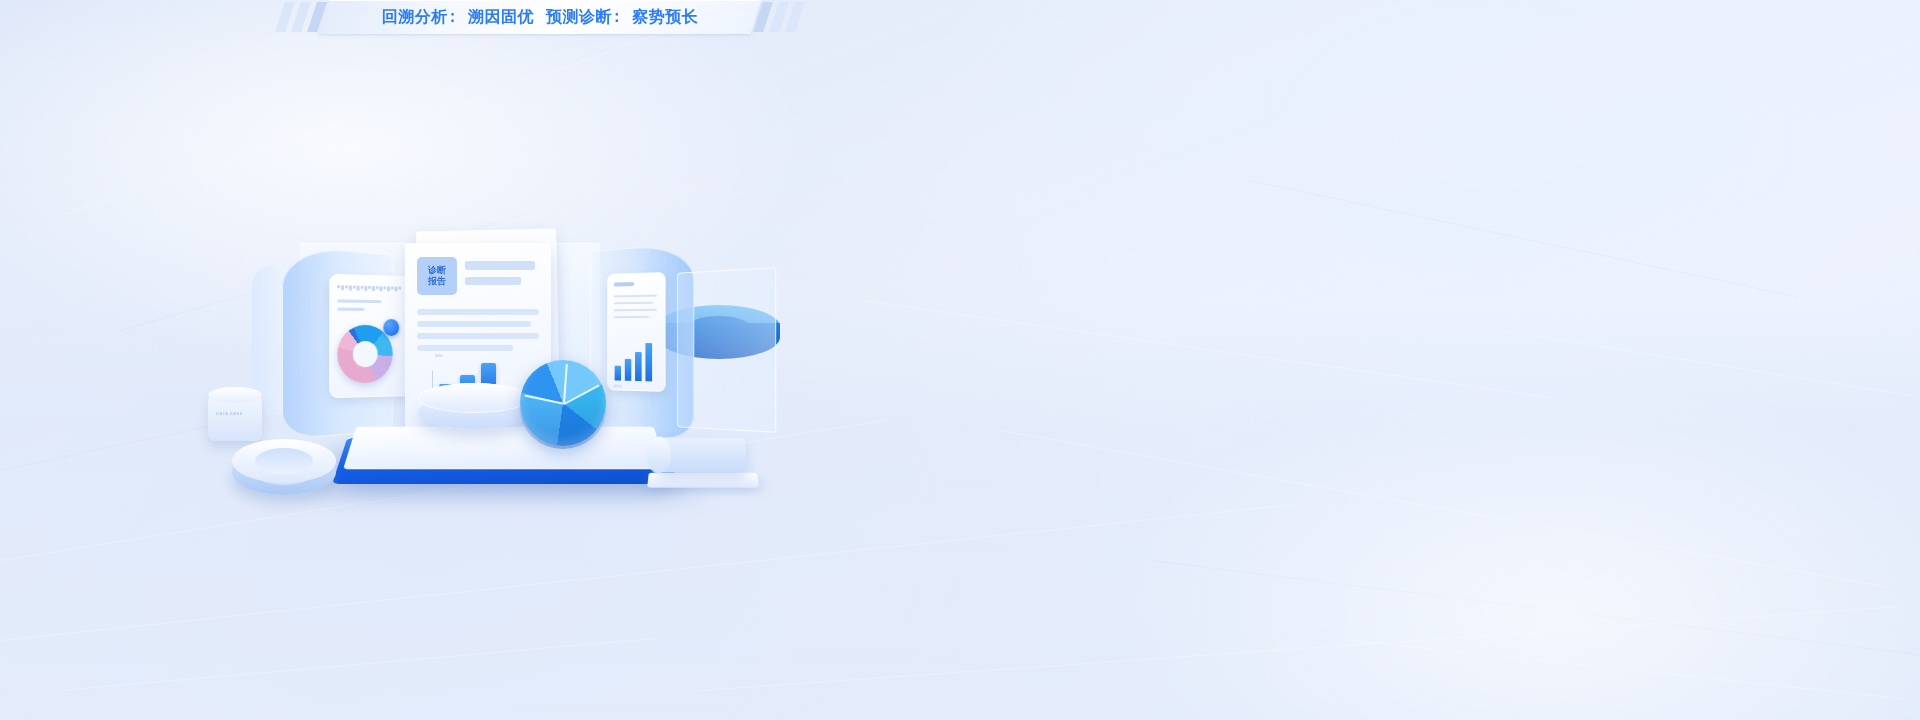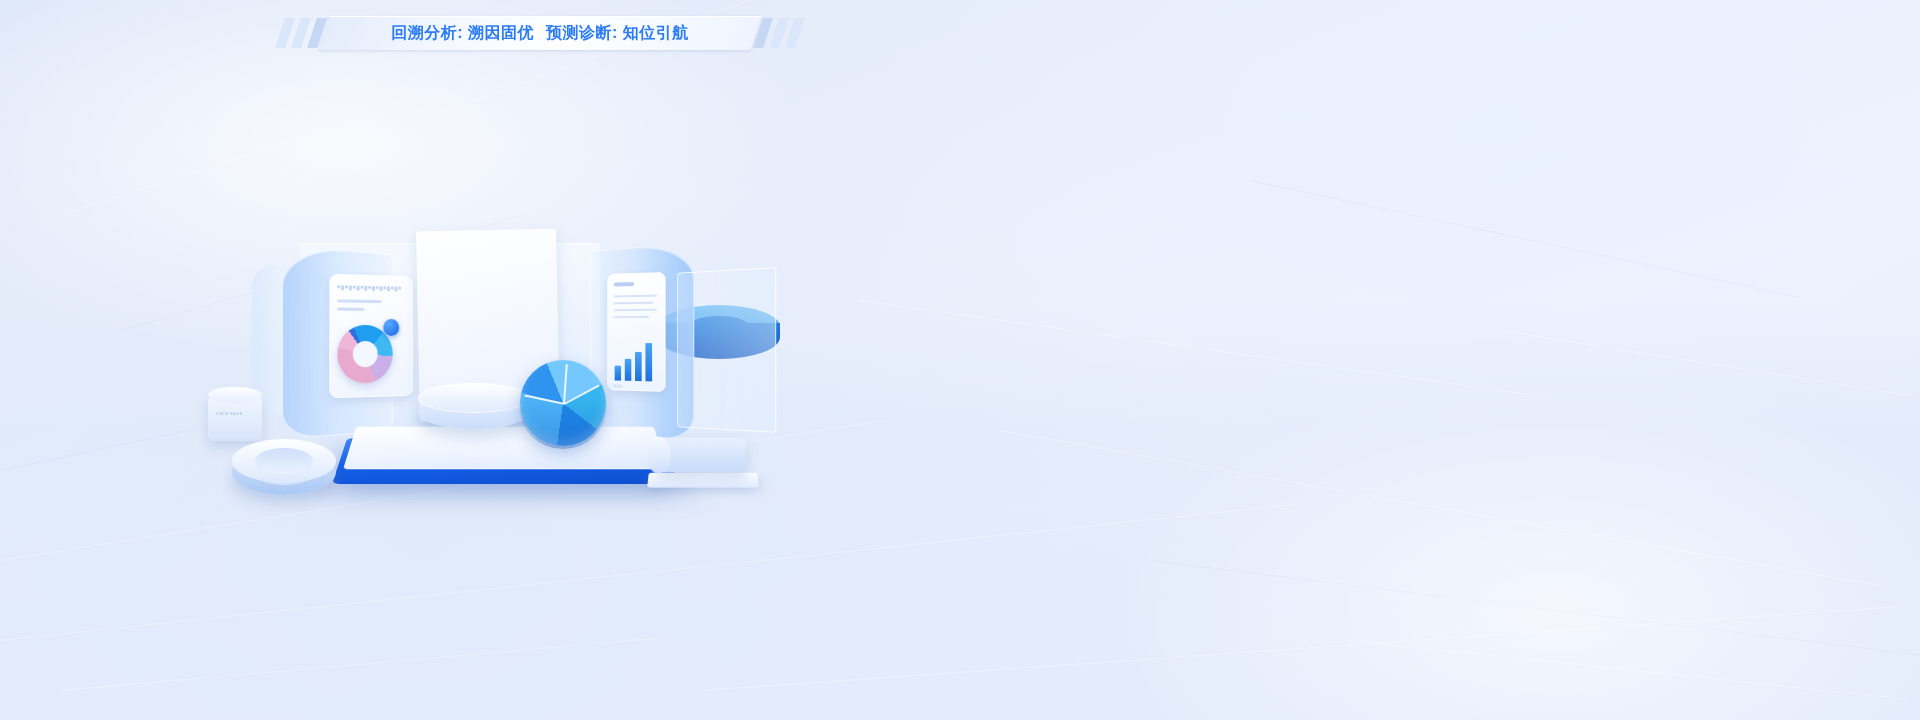--- a/index.html
+++ b/index.html
@@ -45,21 +45,21 @@
   #header { position:absolute; left:0; top:0; width:1080px; text-align:center; }
   .title {
     margin-top:92px;
     font-size:31px; font-weight:bold; font-style:italic;
     letter-spacing:1px; color:#243447; white-space:nowrap;
     text-shadow: 0 1px 0 rgba(255,255,255,.85), 0 2px 4px rgba(120,145,190,.28);
   }
   .title .gap { display:inline-block; width:18px; }
 
   .ribbon-wrap {
-    position:relative; margin:16px auto 0; width:520px; height:27px;
+    position:relative; margin:0 auto 0; width:520px; height:27px;font-family:Liberation Mono, monospace;
   }
   .ribbon {
     position:absolute; left:44px; top:0; width:432px; height:34px;
     background: linear-gradient(100deg, #e4ecfb 0%, #f4f8ff 28%, #ffffff 55%, #eef4ff 100%);
     transform: skewX(-18deg);
     box-shadow: 0 1px 3px rgba(120,145,190,.25), inset 0 1px 0 rgba(255,255,255,.95);
   }
   .ribbon-text {
     position:absolute; left:0; top:0; width:520px; height:34px;
     display:flex; align-items:center; justify-content:center;
@@ -359,21 +359,21 @@
       <span class="chev r2 f">
           <i></i>
         </span>
       <span class="chev r3 f">
           <i></i>
         </span>
 
       <div class="ribbon-text">
         <span>回溯分析: 溯因固优</span>
         <span class="gap"></span>
-        <span>预测诊断: 知位引航</span>
+        <span>预测诊断: 察势预长</span>
       </div>
     </div>
   </div>
 
   <div id="art">
 
     <div class="wall-l2"></div>
     <div class="wall-mid"></div>
     <div class="wall-l"></div>
 
@@ -418,20 +418,41 @@
       <div class="minibars" id="miniBars">
           <i style="left: 0px; height: 15.2px;"></i>
           <i style="left: 11px; height: 22px;"></i>
           <i style="left: 22px; height: 28.8px;"></i>
           <i style="left: 33px; height: 38px;"></i>
         </div>
       <div class="lbl">20%</div>
     </div>
 
     <div class="doc-back"></div>
+    <div class="doc-main">
+      <div class="tag">
+        <span>诊断</span>
+        <span>报告</span>
+      </div>
+      <div class="tl t1"></div>
+      <div class="tl t2"></div>
+      <div class="row" style="top:66px;width:122px"></div>
+      <div class="row" style="top:78px;width:114px"></div>
+      <div class="row" style="top:90px;width:122px"></div>
+      <div class="row" style="top:102px;width:96px"></div>
+
+      <div class="bars" id="docBars">
+        <span class="axis"></span>
+        <span class="axlbl">50%</span>
+      <i style="left: 0px; height: 34.72px;"></i>
+          <i style="left: 21px; height: 43.68px;"></i>
+          <i style="left: 42px; height: 56px;"></i>
+          <i style="left: 63px; height: 26.88px;"></i>
+        </div>
+    </div>
 
     <div class="podium-base"></div>
     <div class="podium-top"></div>
     <div class="cyl"></div>
     <div class="cyl2"></div>
 
     <div class="pie">
       <span class="seam" style="transform:rotate(4deg)"></span>
       <span class="seam" style="transform:rotate(62deg)"></span>
       <span class="seam" style="transform:rotate(-78deg)"></span>

